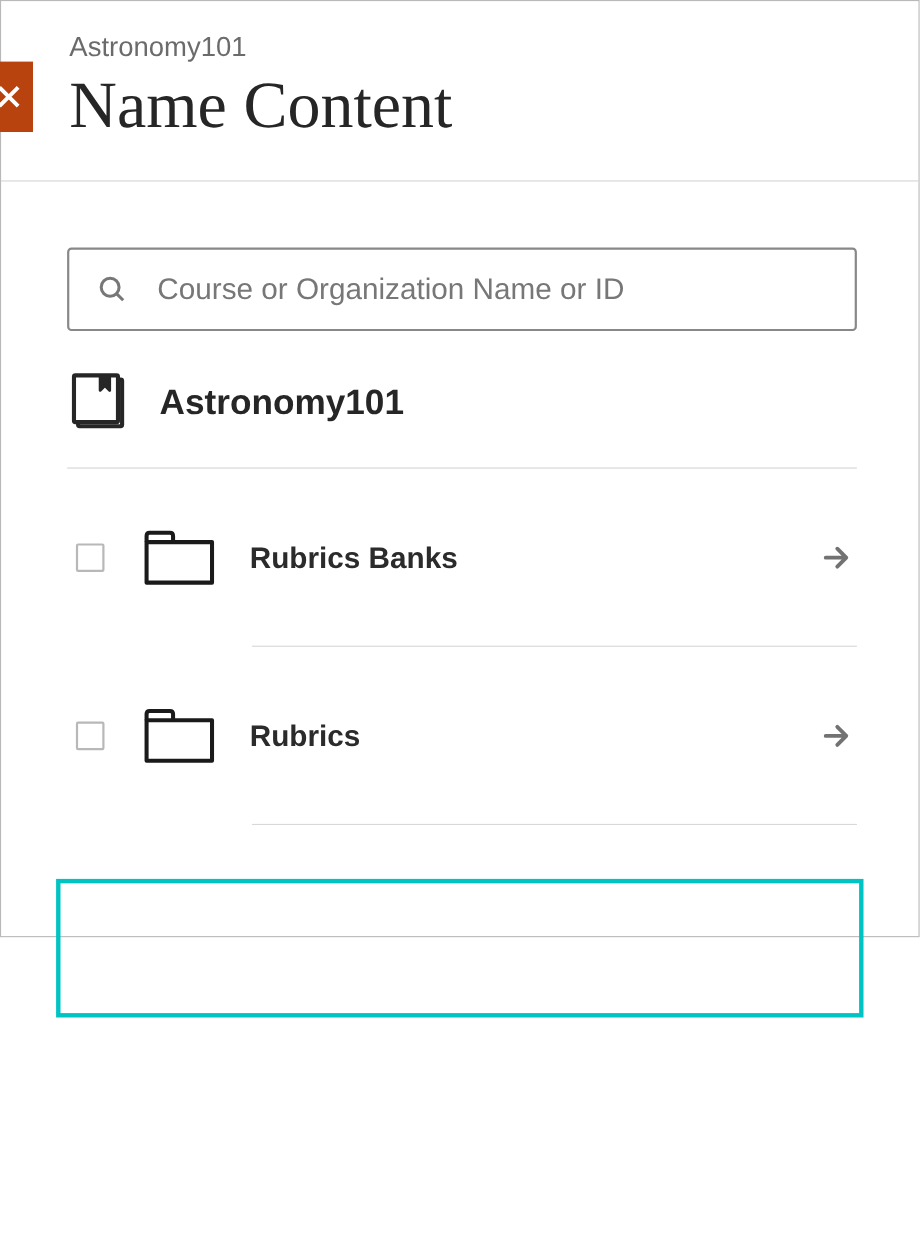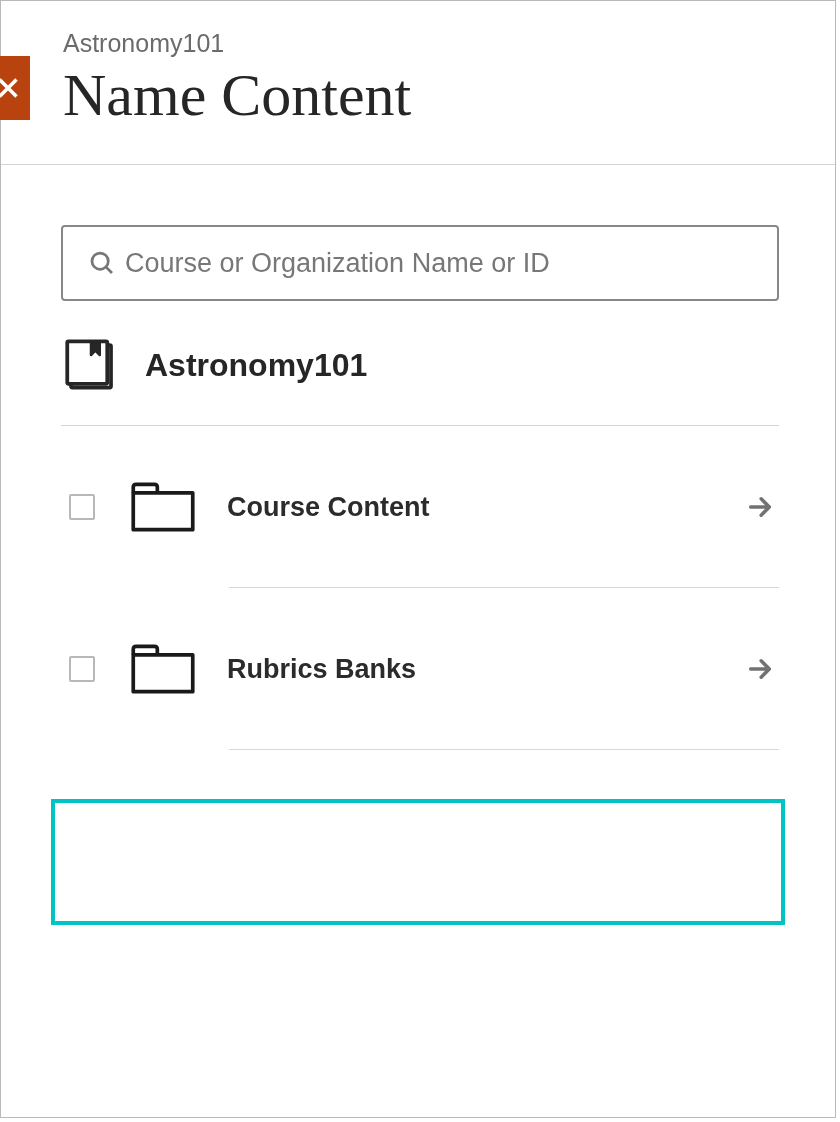--- a/index.html
+++ b/index.html
@@ -5,21 +5,21 @@
   * { box-sizing: border-box; }
   html, body {
     margin: 0; padding: 0;
     width: 840px; height: 1122px;
     font-family: "Segoe UI", "Helvetica Neue", Arial, sans-serif;
     background: #fff;
     color: #222;
   }
   .panel {
     width: 836px;
-    height: 1118px;
+    height: 852px;
     border: 1px solid #b9b9b9;
     position: relative;
     background: #fff;
   }
   .close-tab {
     position: absolute;
     left: -1px; top: 55px;
     width: 30px; height: 64px;
     background: #b9430f;
     color: #fff;
@@ -51,21 +51,21 @@
   .body {
     padding: 60px 56px 0 60px;
   }
   .search-wrap {
     display: flex;
     align-items: center;
     border: 2px solid #888888;
     border-radius: 4px;
     height: 76px;
     padding: 0 24px;
-    gap: 6px;
+    gap: 24px;
     margin-bottom: 34px;
   }
   .search-wrap svg { width: 30px; height: 30px; flex: none; }
   .search-input {
     flex: 1;
     border: none;
     outline: none;
     font-size: 27px;
     color: #666;
     background: transparent;
@@ -156,48 +156,48 @@
 
     <div class="course-header">
       <svg viewBox="0 0 48 48" fill="none" stroke="#262626" stroke-width="3" stroke-linejoin="round">
         <rect x="8" y="8" width="32" height="34" rx="1"></rect>
         <rect x="5" y="5" width="32" height="34" rx="1" fill="#fff"></rect>
         <path d="M24 5 V16 L27.5 12.5 L31 16 V5" fill="#262626" stroke-width="2"></path>
       </svg>
       <div class="course-title">Astronomy101</div>
     </div>
 
-    <div class="item">
-      <div class="chk"></div>
-      <svg class="folder-icon" viewBox="0 0 48 40" fill="none" stroke="#1a1a1a" stroke-width="2.6" stroke-linejoin="round">
-        <path d="M3 10 V36 H45 V10 Z" fill="#fff"></path>
-        <path d="M3 10 V6 Q3 4 5 4 H18 Q20 4 20 6 V10"></path>
-      </svg>
-      <div class="item-label">Course Content</div>
-      <div class="arrow">
-        <svg viewBox="0 0 24 24" fill="none" stroke="currentColor" stroke-width="3" stroke-linecap="round" stroke-linejoin="round">
-            <path d="M4 12 H19 M13 5 L20 12 L13 19"></path>
-          </svg>
-      </div>
-      <div class="row-divider"></div>
-    </div>
 
     <div class="item">
       <div class="chk"></div>
       <svg class="folder-icon" viewBox="0 0 48 40" fill="none" stroke="#1a1a1a" stroke-width="2.6" stroke-linejoin="round">
         <path d="M3 10 V36 H45 V10 Z" fill="#fff"></path>
         <path d="M3 10 V6 Q3 4 5 4 H18 Q20 4 20 6 V10"></path>
       </svg>
       <div class="item-label">Rubrics Banks</div>
       <div class="arrow">
         <svg viewBox="0 0 24 24" fill="none" stroke="currentColor" stroke-width="3" stroke-linecap="round" stroke-linejoin="round">
             <path d="M4 12 H19 M13 5 L20 12 L13 19"></path>
           </svg>
       </div>
       <div class="row-divider"></div>
     </div>
 
+    <div class="item">
+      <div class="chk"></div>
+      <svg class="folder-icon" viewBox="0 0 48 40" fill="none" stroke="#1a1a1a" stroke-width="2.6" stroke-linejoin="round">
+        <path d="M3 10 V36 H45 V10 Z" fill="#fff"></path>
+        <path d="M3 10 V6 Q3 4 5 4 H18 Q20 4 20 6 V10"></path>
+      </svg>
+      <div class="item-label">Rubrics</div>
+      <div class="arrow">
+        <svg viewBox="0 0 24 24" fill="none" stroke="currentColor" stroke-width="3" stroke-linecap="round" stroke-linejoin="round">
+            <path d="M4 12 H19 M13 5 L20 12 L13 19"></path>
+          </svg>
+      </div>
+      <div class="row-divider"></div>
+    </div>
 
   </div>
 
   <div class="highlight" style="left:50px; top:798px; width:734px; height:126px;"></div>
 
 </div>
 
 </body></html>

